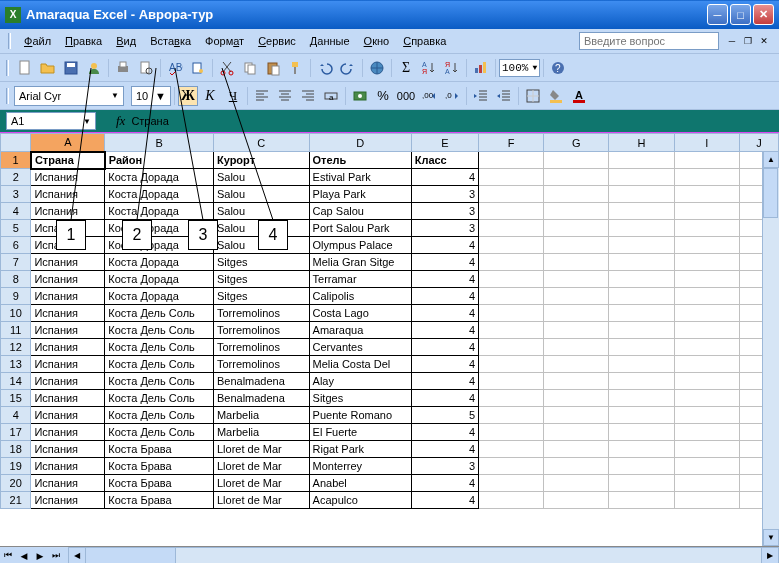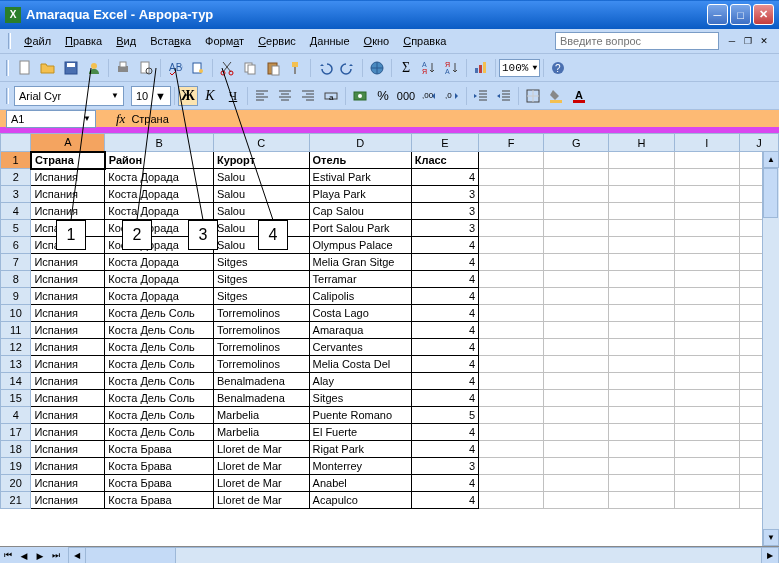--- a/index.html
+++ b/index.html
@@ -7,30 +7,30 @@
 .titlebar { background: linear-gradient(to bottom, #0a5bc4, #3d8cf0 5%, #0a5bc4); height: 29px; display: flex; align-items: center; padding: 0 5px; color: #fff; }
 .titlebar .icon { width: 16px; height: 16px; background: #2a7e2a; margin-right: 5px; display: flex; align-items: center; justify-content: center; font-size: 10px; font-weight: bold; }
 .titlebar .title { font-weight: bold; font-size: 13px; flex: 1; }
 .winbtns { display: flex; gap: 2px; }
 .winbtn { width: 21px; height: 21px; background: linear-gradient(to bottom, #7ba7e8, #3d6fc4); border: 1px solid #fff; border-radius: 3px; display: flex; align-items: center; justify-content: center; color: #fff; font-weight: bold; font-size: 11px; }
 .winbtn.close { background: linear-gradient(to bottom, #e89090, #c43d3d); }
 .menubar { background: #c4daf6; padding: 2px 8px; display: flex; align-items: center; gap: 2px; border-bottom: 1px solid #a8c0e0; height: 25px; }
 .handle { width: 3px; height: 16px; border-left: 1px solid #8aa8d0; border-right: 1px solid #fff; margin-right: 4px; }
 .menuitem { padding: 2px 7px; cursor: default; }
 .menuitem u { text-decoration: underline; }
-.helpbox { margin-left: auto; width: 164px; height: 18px; border: 1px solid #7a9cc6; background: #fff; padding: 1px 4px; color: #999; font-size: 11px; }
+.helpbox { margin-left: auto; width: 140px; height: 18px; border: 1px solid #7a9cc6; background: #fff; padding: 1px 4px; color: #999; font-size: 11px; }
 .mdibtns { display: flex; gap: 2px; margin-left: 4px; }
 .mdibtn { width: 14px; height: 14px; display: flex; align-items: center; justify-content: center; font-size: 9px; color: #000; }
 .toolbar { background: #c4daf6; padding: 2px 6px; display: flex; align-items: center; gap: 1px; border-bottom: 1px solid #a8c0e0; height: 28px; }
 .tbtn { width: 22px; height: 22px; display: flex; align-items: center; justify-content: center; border: 1px solid transparent; }
 .tsep { width: 1px; height: 18px; background: #a8c0e0; margin: 0 2px; }
 .fontbox { width: 110px; height: 20px; border: 1px solid #7a9cc6; background: #fff; padding: 1px 4px; display: flex; align-items: center; }
 .fontbox .dd { margin-left: auto; font-size: 8px; }
 .sizebox { width: 40px; height: 20px; border: 1px solid #7a9cc6; background: #fff; padding: 1px 4px; display: flex; align-items: center; margin-left: 6px; }
-.namebox-row { background: #fdba74; padding: 2px 6px; display: flex; align-items: center; height: 23px; border-bottom: 6px solid #d946ef; justify-content: flex-end; }
+.namebox-row { background: #0f766e; padding: 2px 6px; display: flex; align-items: center; height: 23px; border-bottom: 1px solid #d946ef; justify-content: flex-end; }
 .namebox { width: 90px; height: 18px; border: 1px solid #7a9cc6; background: #fff; padding: 1px 4px; display: flex; align-items: center; }
 .fxlabel { margin-left: 20px; font-style: italic; font-family: serif; font-size: 13px; }
 .formula { margin-left: 6px; flex: 1; }
 .grid-area { position: relative; background: #fff; height: 413px; overflow: hidden; }
 table.sheet { border-collapse: collapse; width: 100%; table-layout: fixed; }
 .sheet th.corner { width: 28px; height: 18px; background: #d6e5f5; border: 1px solid #9db8d8; }
 .sheet th.col { background: #d6e5f5; border: 1px solid #9db8d8; font-weight: normal; text-align: center; height: 18px; font-size: 11px; }
 .sheet th.row { background: #d6e5f5; border: 1px solid #9db8d8; font-weight: normal; text-align: center; width: 28px; font-size: 11px; }
 .sheet td { border: 1px solid #c0c0c0; height: 17px; padding: 0 3px; white-space: nowrap; overflow: hidden; font-size: 11px; }
 .sheet td.data { border: 1px solid #000; }

